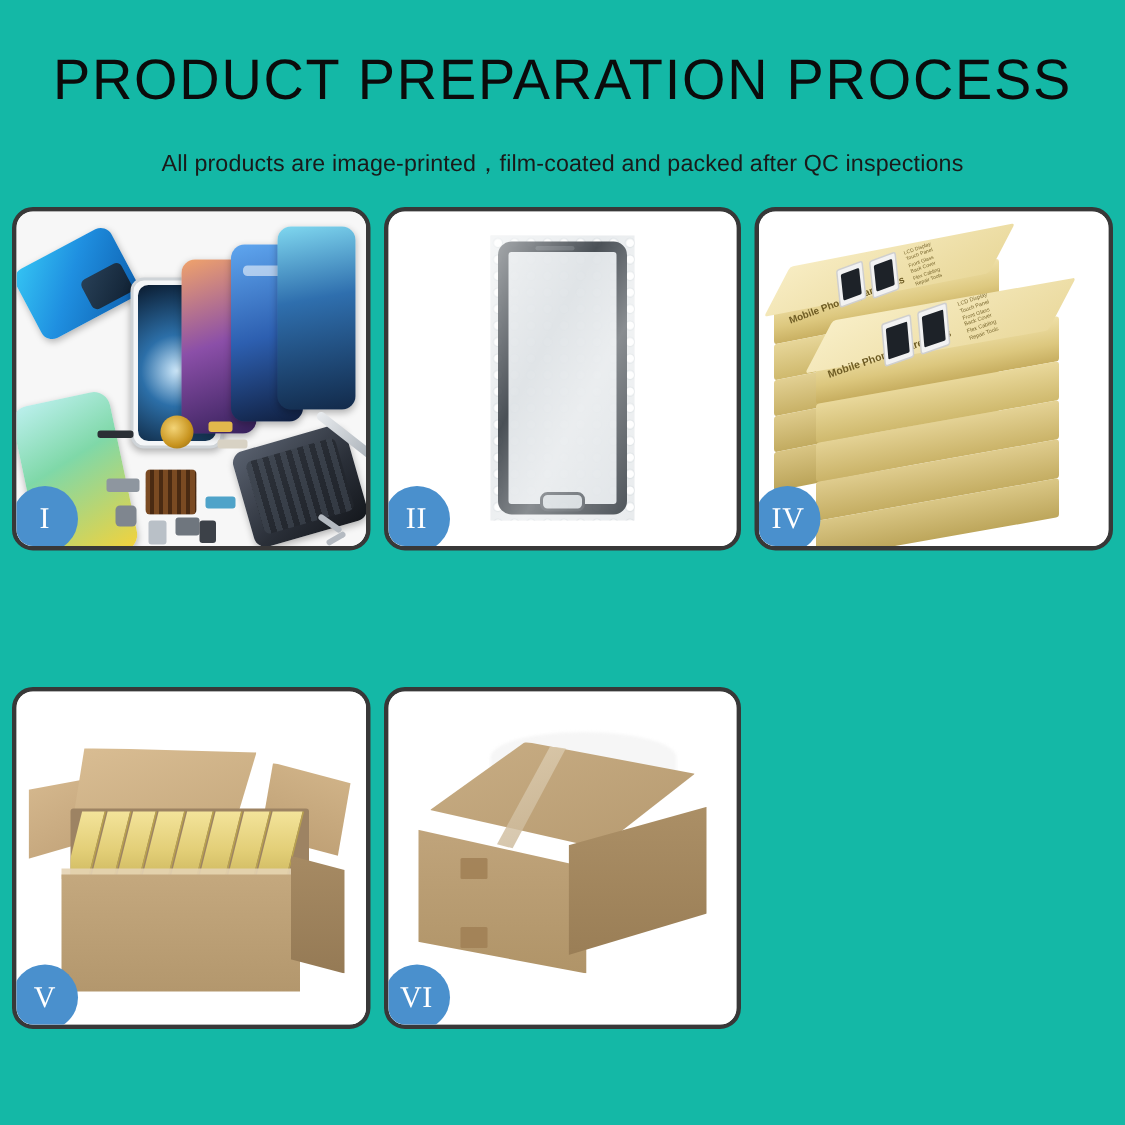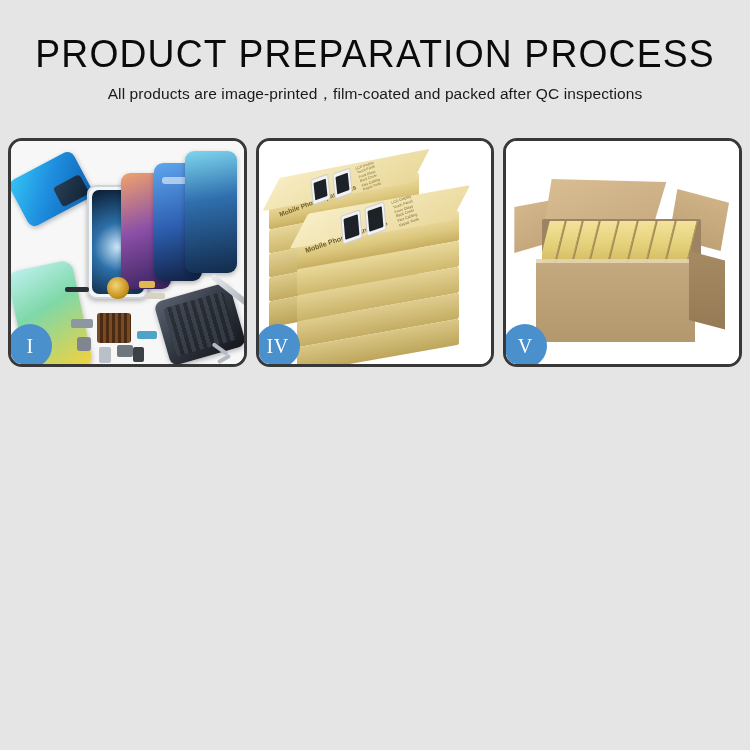--- a/index.html
+++ b/index.html
@@ -1,33 +1,33 @@
 <!DOCTYPE html>
 <html><head>
 <meta charset="utf-8">
 <style>
   html,body{margin:0;padding:0;}
   body{
     width:750px;height:750px;background:#ffffff;overflow:hidden;
     font-family:"Liberation Sans","DejaVu Sans",sans-serif;
     -webkit-font-smoothing:antialiased;
   }
-  .page{position:relative;width:750px;height:750px;background:#e5e5e5;}
+  .page{position:relative;width:750px;height:750px;background:#14b8a6;}
 
   
   .header{position:absolute;left:0;top:0;width:750px;text-align:center;}
   .title{
     margin:0;padding-top:34px;
     font-size:38px;line-height:40px;letter-spacing:1.2px;
     font-weight:400;color:#0b0b0b;
     transform:scaleX(.98);
     font-family:"Liberation Sans","DejaVu Sans",sans-serif;
   }
   .subtitle{
-    margin:0;padding-top:11px;
+    margin:16px;padding-top:11px;
     font-size:15.5px;line-height:18px;color:#1a1a1a;font-weight:400;
     letter-spacing:.1px;
   }
 
   
   .grid{
     position:absolute;left:8px;top:138px;
     width:734px;height:548px;
     display:grid;
     grid-template-columns:repeat(3,1fr);
@@ -226,20 +226,29 @@
         <div class="prt g"></div>
         <div class="prt h"></div>
         <div class="prt i"></div>
         <div class="prt j"></div>
         <div class="prt k"></div>
         <div class="tweez"></div>
       </div>
       <div class="badge">I</div>
     </div>
 
+    <div class="panel">
+      <div class="stage">
+        <div class="bubbleplate">
+          <div class="glass"></div>
+          <div class="sheen"></div>
+        </div>
+      </div>
+      <div class="badge">II</div>
+    </div>
 
 
     <div class="panel">
       <div class="stage">
         <div class="stackwrap">
 
           <div class="sbox" style="left:10px;top:46px;width:150px;height:28px;
                       background:linear-gradient(180deg,#efe0a8 0%,#ddc87f 60%,#c9b062 100%);
                       transform:skewY(-11deg);"></div>
           <div class="sbox" style="left:10px;top:74px;width:150px;height:24px;
@@ -325,15 +334,29 @@
             <div class="ybox" style="left:129px;width:20px;"></div>
           </div>
           <div class="crim"></div>
           <div class="cfront"></div>
           <div class="cside"></div>
         </div>
       </div>
       <div class="badge">V</div>
     </div>
 
+    <div class="panel">
+      <div class="stage">
+        <div class="sealwrap">
+          <div class="shalo"></div>
+          <div class="stop"></div>
+          <div class="tape"></div>
+          <div class="sfront"></div>
+          <div class="sright"></div>
+          <div class="tab t1"></div>
+          <div class="tab t2"></div>
+        </div>
+      </div>
+      <div class="badge">VI</div>
+    </div>
 
   </div>
 </div>
 
 </body></html>

